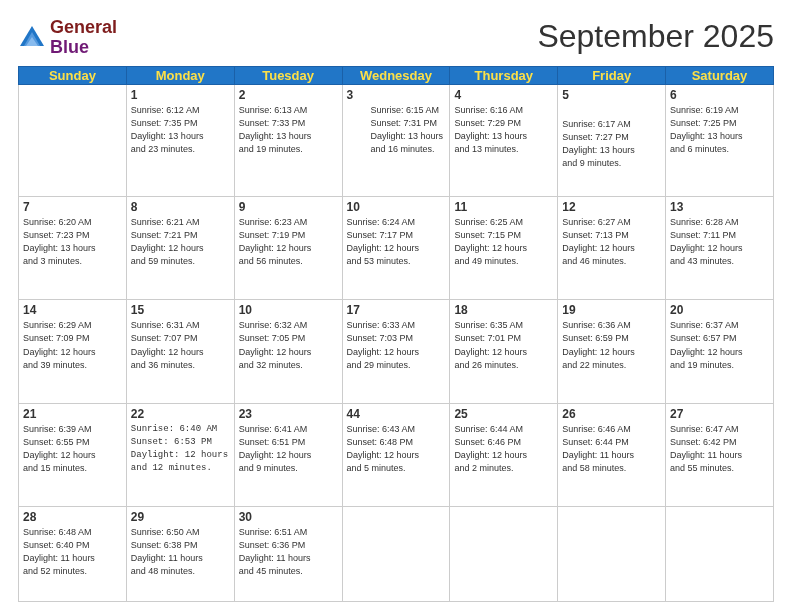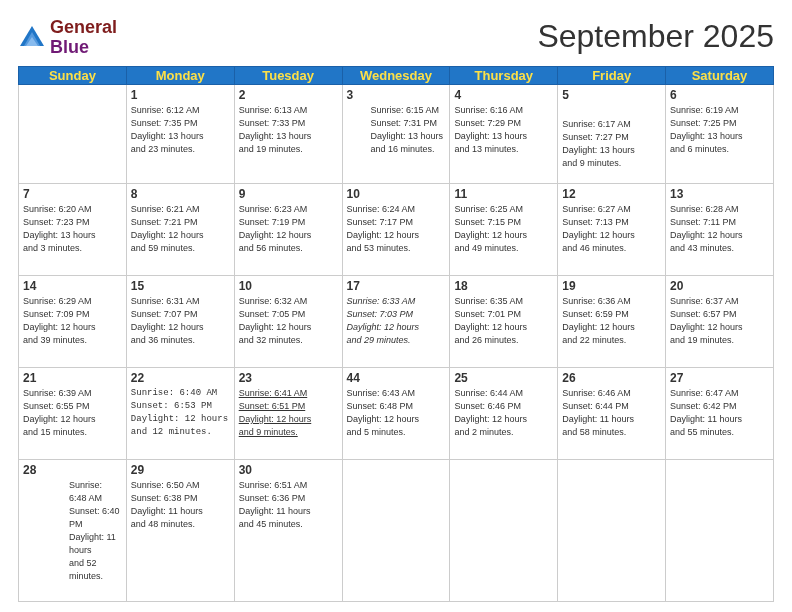--- a/index.html
+++ b/index.html
@@ -248,21 +248,21 @@
           </td>
           <td>
             <span class="day-num">10</span>
             <div class="day-info" style="white-space: pre-line;">Sunrise: 6:32 AM
 Sunset: 7:05 PM
 Daylight: 12 hours
 and 32 minutes.</div>
           </td>
           <td>
             <span class="day-num">17</span>
-            <div class="day-info" style="white-space: pre-line; font-style: italic;">Sunrise: 6:33 AM
+            <div class="day-info" style="white-space: pre-line;">Sunrise: 6:33 AM
 Sunset: 7:03 PM
 Daylight: 12 hours
 and 29 minutes.</div>
           </td>
           <td>
             <span class="day-num">18</span>
             <div class="day-info" style="white-space: pre-line;">Sunrise: 6:35 AM
 Sunset: 7:01 PM
 Daylight: 12 hours
 and 26 minutes.</div>
@@ -292,21 +292,21 @@
           </td>
           <td>
             <span class="day-num">22</span>
             <div class="day-info" style="white-space: pre-line; font-family: Liberation Mono, monospace;">Sunrise: 6:40 AM
 Sunset: 6:53 PM
 Daylight: 12 hours
 and 12 minutes.</div>
           </td>
           <td>
             <span class="day-num">23</span>
-            <div class="day-info" style="white-space: pre-line; text-decoration: underline;">Sunrise: 6:41 AM
+            <div class="day-info" style="white-space: pre-line;">Sunrise: 6:41 AM
 Sunset: 6:51 PM
 Daylight: 12 hours
 and 9 minutes.</div>
           </td>
           <td>
             <span class="day-num">44</span>
             <div class="day-info" style="white-space: pre-line;">Sunrise: 6:43 AM
 Sunset: 6:48 PM
 Daylight: 12 hours
 and 5 minutes.</div>
@@ -329,21 +329,21 @@
             <span class="day-num">27</span>
             <div class="day-info" style="white-space: pre-line;">Sunrise: 6:47 AM
 Sunset: 6:42 PM
 Daylight: 11 hours
 and 55 minutes.</div>
           </td>
         </tr>
         <tr class="last-row">
           <td>
             <span class="day-num">28</span>
-            <div class="day-info" style="white-space: pre-line; margin-left: 46px;">Sunrise: 6:48 AM
+            <div class="day-info" style="white-space: pre-line;">Sunrise: 6:48 AM
 Sunset: 6:40 PM
 Daylight: 11 hours
 and 52 minutes.</div>
           </td>
           <td>
             <span class="day-num">29</span>
             <div class="day-info" style="white-space: pre-line;">Sunrise: 6:50 AM
 Sunset: 6:38 PM
 Daylight: 11 hours
 and 48 minutes.</div>

